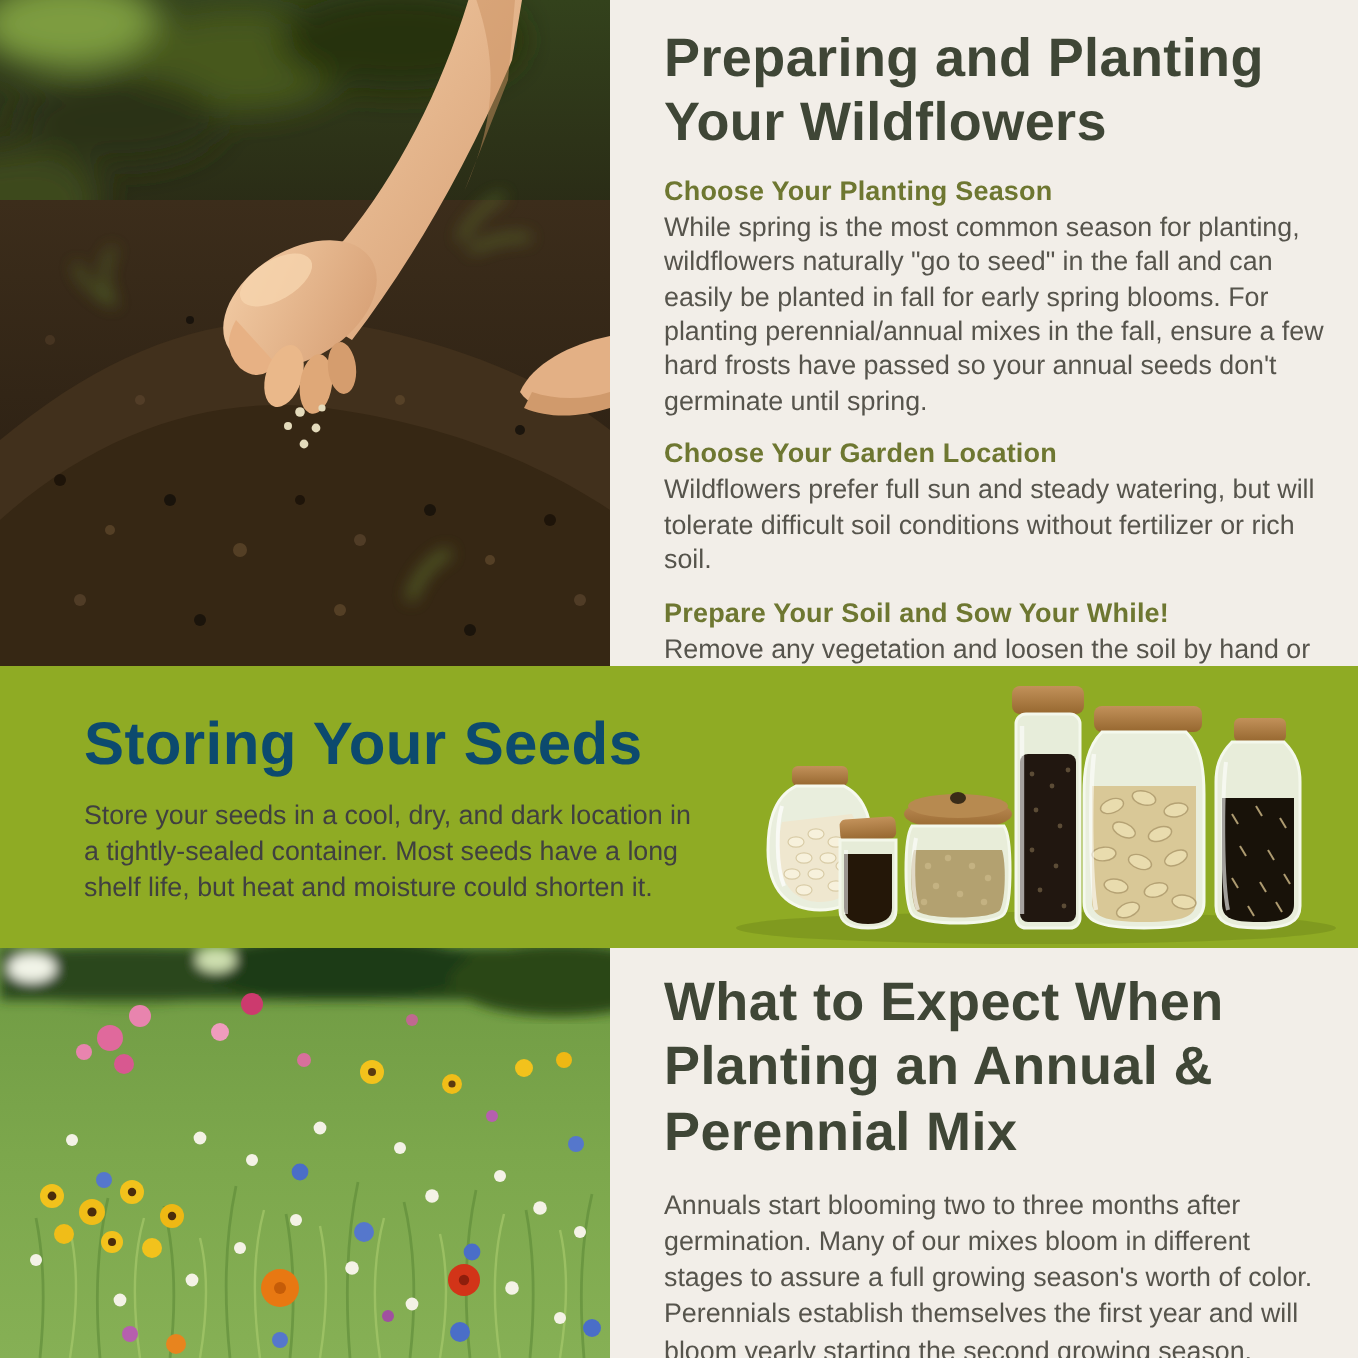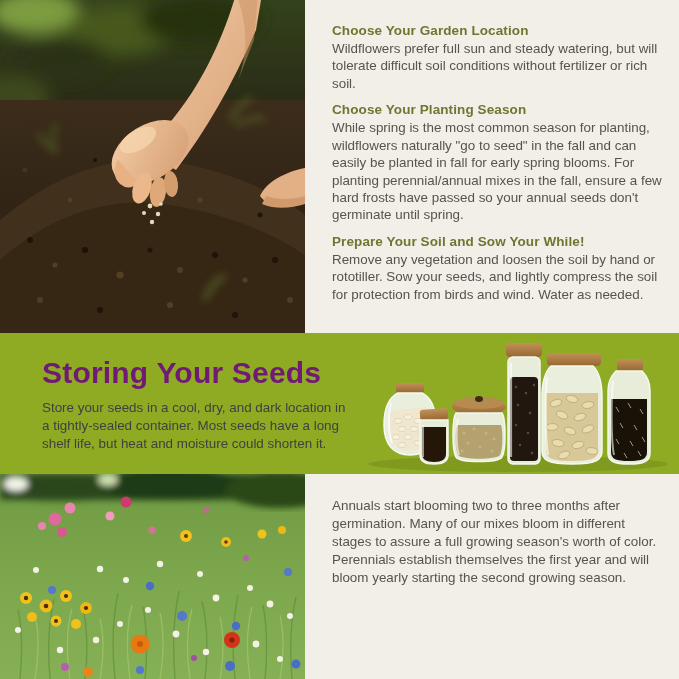--- a/index.html
+++ b/index.html
@@ -37,21 +37,21 @@
     color:#56544c;
     font-size:13.4px;
     line-height:1.3;
   }
 
   
   .band{height:141px;background:#8fab24;display:flex;flex:none;}
   .band-text{width:358px;flex:none;box-sizing:border-box;padding:23px 8px 0 42px;}
   .band-text h2{
     margin:0 0 9px 0;
-    color:#701a75;
+    color:#0c4a6e;
     font-size:30px;
     font-weight:700;
     letter-spacing:.2px;
   }
   .band-text p{
     margin:0;
     color:#404040;
     font-size:13.4px;
     line-height:1.35;
   }
@@ -154,27 +154,28 @@
           <circle cx="144" cy="213" r="2.0"></circle>
             <circle cx="152" cy="222" r="2.2"></circle>
           <circle cx="161" cy="204" r="1.8"></circle>
         </g>
 
         <path d="M305,168 C285,172 266,182 260,196 C268,208 288,206 305,198 Z" fill="#e3b085"></path>
         <path d="M305,196 C292,200 278,200 266,196 L262,204 C276,210 292,208 305,204 Z" fill="#d09a6c"></path>
       </svg>
     </div>
     <div class="content">
+      <h1 class="big-title">Preparing and Planting Your Wildflowers</h1>
+      <div class="sub">
+        <h3>Choose Your Planting Season</h3>
+        <p>While spring is the most common season for planting, wildflowers naturally "go to seed" in the fall and can easily be planted in fall for early spring blooms. For planting perennial/annual mixes in the fall, ensure a few hard frosts have passed so your annual seeds don't germinate until spring.</p>
+      </div>
       <div class="sub">
         <h3>Choose Your Garden Location</h3>
         <p>Wildflowers prefer full sun and steady watering, but will tolerate difficult soil conditions without fertilizer or rich soil.</p>
-      </div>
-      <div class="sub">
-        <h3>Choose Your Planting Season</h3>
-        <p>While spring is the most common season for planting, wildflowers naturally "go to seed" in the fall and can easily be planted in fall for early spring blooms. For planting perennial/annual mixes in the fall, ensure a few hard frosts have passed so your annual seeds don't germinate until spring.</p>
       </div>
       <div class="sub">
         <h3>Prepare Your Soil and Sow Your While!</h3>
         <p>Remove any vegetation and loosen the soil by hand or rototiller. Sow your seeds, and lightly compress the soil for protection from birds and wind. Water as needed.</p>
       </div>
     </div>
   </section>
 
   <section class="band">
     <div class="band-text">
@@ -412,17 +413,18 @@
             <circle cx="232" cy="166" r="2.6" fill="#8e1e0c"></circle>
 
           <circle cx="65" cy="193" r="4" fill="#b65fae"></circle>
             <circle cx="194" cy="184" r="3" fill="#a050a0"></circle>
           <circle cx="206" cy="36" r="3" fill="#c06890"></circle>
             <circle cx="246" cy="84" r="3" fill="#b65fae"></circle>
         </g>
       </svg>
     </div>
     <div class="content">
+      <h1 class="big-title">What to Expect When Planting an Annual &amp; Perennial Mix</h1>
       <p class="body">Annuals start blooming two to three months after germination. Many of our mixes bloom in different stages to assure a full growing season's worth of color. Perennials establish themselves the first year and will bloom yearly starting the second growing season.</p>
     </div>
   </section>
 
 </div>
 
 </body></html>

